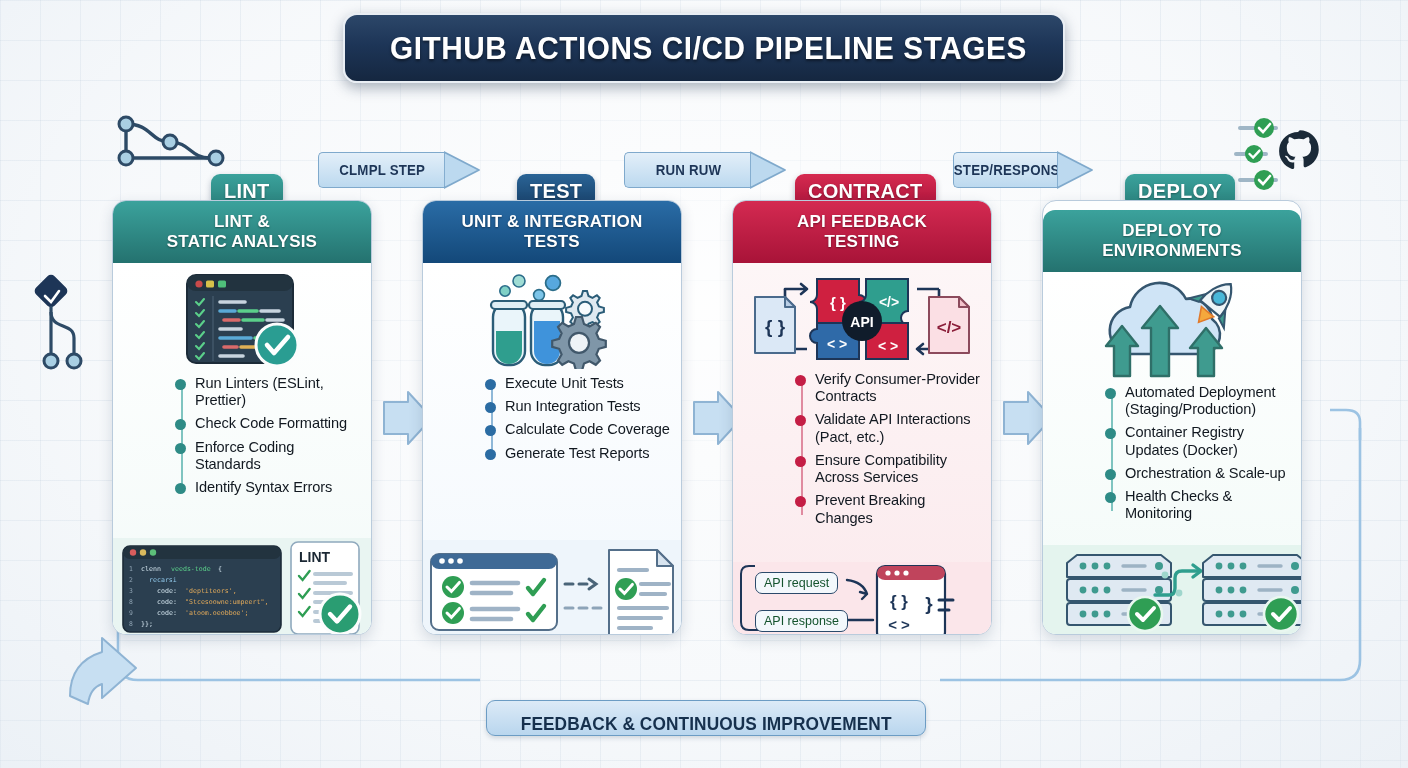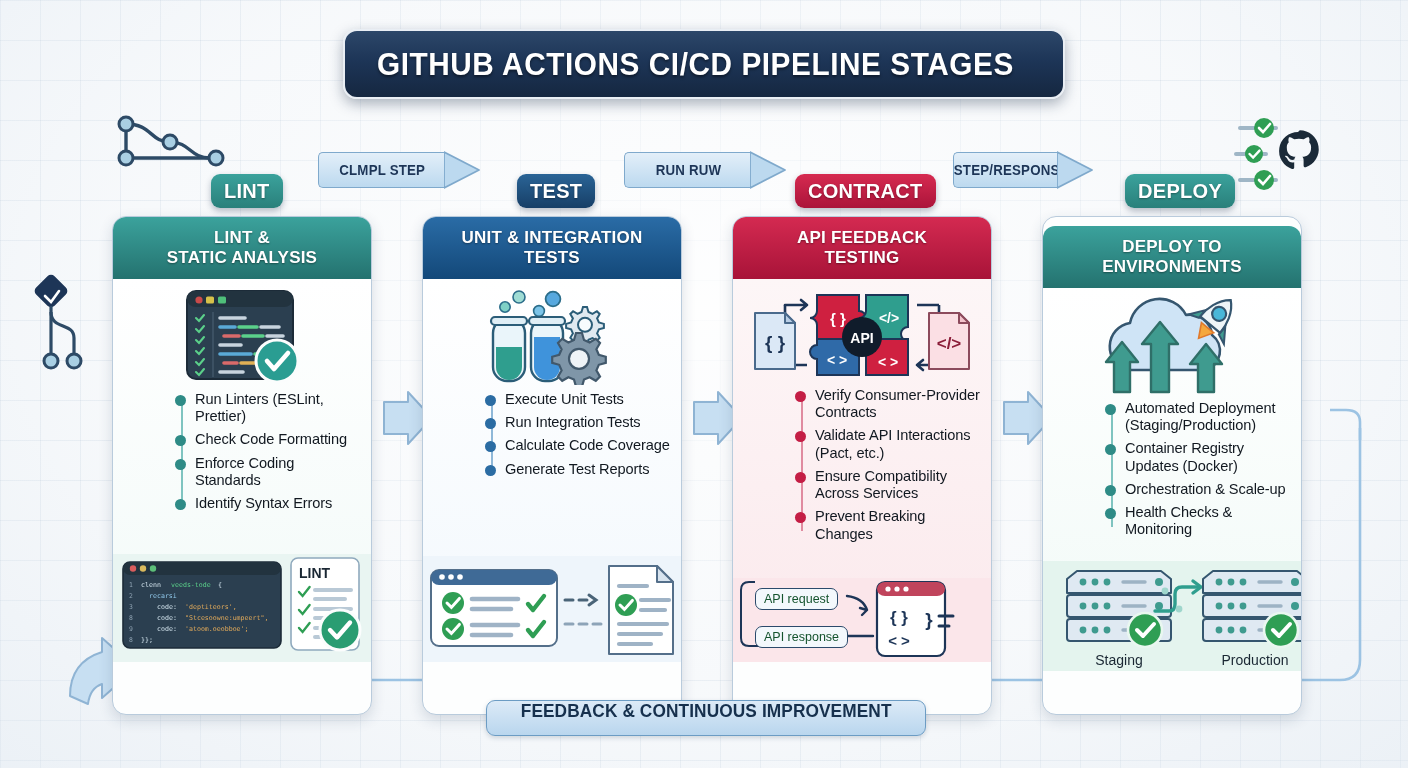--- a/index.html
+++ b/index.html
@@ -19,26 +19,26 @@
     pointer-events: none;
   }
   #vig {
     position: absolute; inset: 0;
     background: radial-gradient(ellipse at 50% 40%, rgba(255,255,255,.85) 0%, rgba(245,248,251,.2) 60%, rgba(226,234,242,.55) 100%);
     pointer-events: none;
   }
 
   
   #title-bar {
-    position: absolute; left: 343px; top: 29px; width: 722px; height: 70px;
+    position: absolute; left: 343px; top: 13px; width: 722px; height: 70px;
     border-radius: 14px;
     background: linear-gradient(180deg, #2c4769 0%, #1d3557 45%, #152740 100%);
     border: 2px solid #e9eef4;
     box-shadow: 0 5px 14px rgba(20,40,70,.35);
-    display: flex; align-items: center; justify-content: flex-start; padding-left: 8px;
+    display: flex; align-items: center; justify-content: center; padding-left: 8px;
   }
   #title-bar span {
     color: #ffffff; font-size: 32px; font-weight: bold;
     letter-spacing: .6px; transform: scaleX(.93);
     text-shadow: 0 2px 3px rgba(0,0,0,.45);
   }
 
   
   .chip {
     position: absolute; height: 34px; border-radius: 9px;
@@ -61,21 +61,21 @@
   .arrow-banner .ab-head {
     position: absolute; right: 0; top: -6px; width: 36px; height: 48px;
   }
   .arrow-banner .ab-label {
     font-size: 14px; font-weight: bold; color: #1d3557; letter-spacing: .2px;
     white-space: nowrap; transform: scaleX(.95);
   }
 
   
   .card {
-    position: absolute; top: 216px; width: 260px; height: 499px;
+    position: absolute; top: 200px; width: 260px; height: 435px;
     border-radius: 14px;
     background: #fdfefe;
     border: 1.6px solid #b9cbdc;
     box-shadow: 0 5px 14px rgba(30,55,85,.16);
     overflow: hidden;
   }
   .card-head {
     height: 62px; display: flex; align-items: center; justify-content: center;
     text-align: center; color: #fff; font-size: 17px; font-weight: bold;
     line-height: 1.18; letter-spacing: .2px;
@@ -97,21 +97,21 @@
   .btxt { font-size: 14.6px; color: #111820; line-height: 1.18; letter-spacing: -.1px; }
 
   .footer-art { position: absolute; left: 0; right: 0; bottom: 0; }
 
   
   #feedback {
     position: absolute; left: 486px; top: 700px; width: 440px; height: 36px;
     border-radius: 9px;
     background: linear-gradient(180deg, #dceaf7 0%, #b9d6ee 100%);
     border: 1.8px solid #6c9cc4;
-    display: flex; align-items: flex-start; justify-content: center;
+    display: flex; align-items: flex-end; justify-content: center;
     box-shadow: 0 2px 5px rgba(30,55,85,.18);
   }
   #feedback span {
     font-size: 18px; font-weight: bold; color: #16304d; letter-spacing: .1px;
     transform: scaleX(.96);
   }
   .api-chip {
     background: #f3f8fc; border: 1.8px solid #2b4a6b; border-radius: 7px;
     font-size: 12.5px; color: #14532d; padding: 3px 8px; display: inline-block;
     white-space: nowrap;

